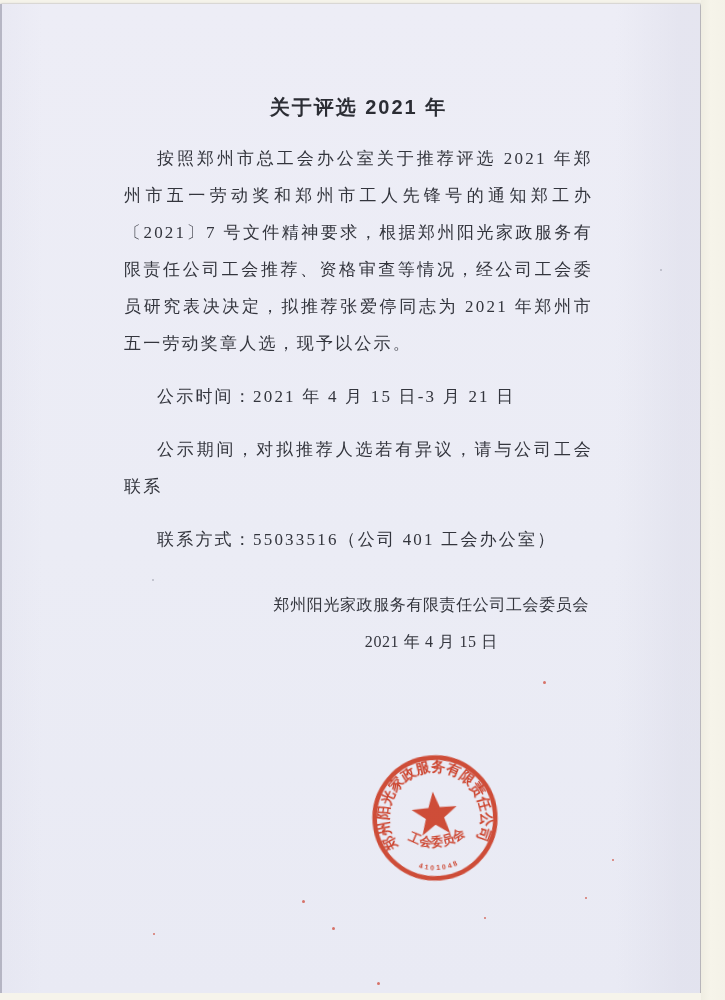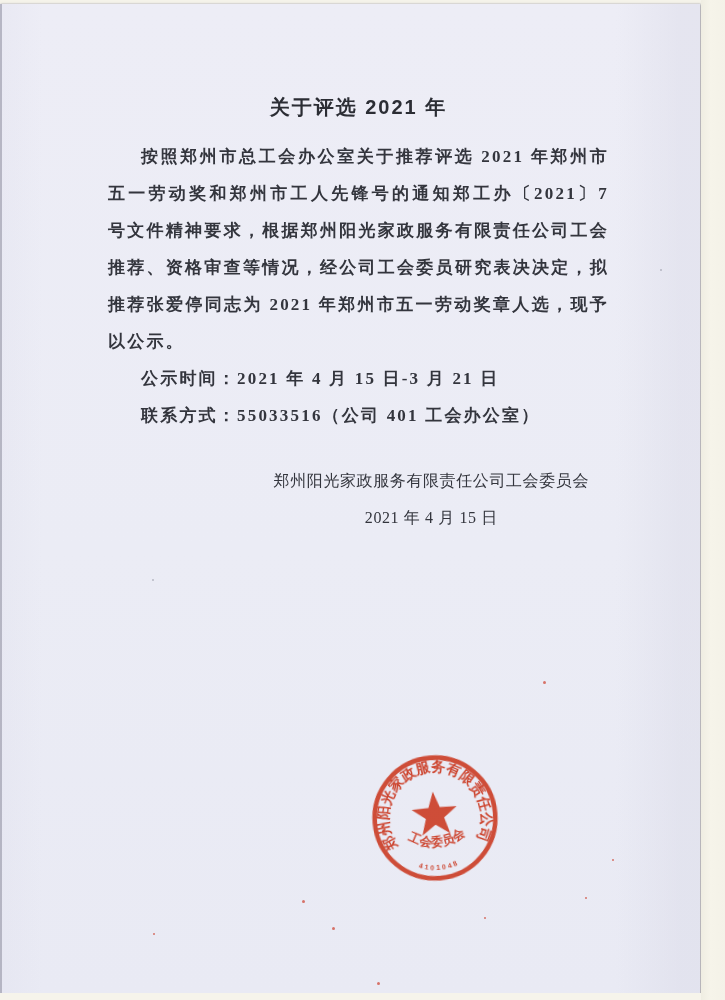--- a/index.html
+++ b/index.html
@@ -19,21 +19,21 @@
   .strip-bottom{position:absolute;left:0;top:993px;width:701px;height:7px;background:#f6f4eb;}
 
   .content{position:absolute;left:108px;top:0;width:501px;color:#33353d;}
   .title{margin:0;text-align:center;font-weight:700;color:#2b2d34;
     font-family:"Liberation Sans","DejaVu Sans",sans-serif;}
   .title1{margin-top:86px;font-size:20px;line-height:34px;letter-spacing:2px;}
   .title2{font-size:20px;line-height:37px;letter-spacing:1.5px;}
 
   .bodytext{margin-top:14px;font-size:17px;line-height:37px;letter-spacing:2.2px;
     text-align:justify;text-justify:inter-character;}
-  .bodytext p{margin:0;text-indent:33px;font-weight:bold;}
+  .bodytext p{margin:16px;text-indent:33px;}
 
   .sig{margin-top:28px;margin-right:20px;margin-left:auto;width:fit-content;
     text-align:center;font-size:16px;line-height:37px;letter-spacing:.6px;color:#33353d;}
 
   .seal{position:absolute;left:371px;top:750px;width:128px;height:128px;
     transform:rotate(-5deg);mix-blend-mode:multiply;opacity:.92;filter:blur(.2px);z-index:5;}
 
   .speck{position:absolute;border-radius:50%;}
   .speck.red{background:#cf4a3a;opacity:.75;}
   .speck.gray{background:#6a6c78;opacity:.4;}
@@ -44,20 +44,21 @@
 <div class="scan">
   <div class="paper">
     <div class="edge-left"></div>
 
     <div class="content">
       <h1 class="title title1">关于评选 2021 年</h1>
 
       <div class="bodytext">
         <p>按照郑州市总工会办公室关于推荐评选 2021 年郑州市五一劳动奖和郑州市工人先锋号的通知郑工办〔2021〕7 号文件精神要求，根据郑州阳光家政服务有限责任公司工会推荐、资格审查等情况，经公司工会委员研究表决决定，拟推荐张爱停同志为 2021 年郑州市五一劳动奖章人选，现予以公示。</p>
         <p>公示时间：2021 年 4 月 15 日-3 月 21 日</p>
+        <p>公示期间，对拟推荐人选若有异议，请与公司工会联系</p>
         <p>联系方式：55033516（公司 401 工会办公室）</p>
       </div>
 
       <div class="sig">
         <div>郑州阳光家政服务有限责任公司工会委员会</div>
         <div>2021 年 4 月 15 日</div>
       </div>
     </div>
 
     <svg class="seal" viewBox="0 0 140 140">

